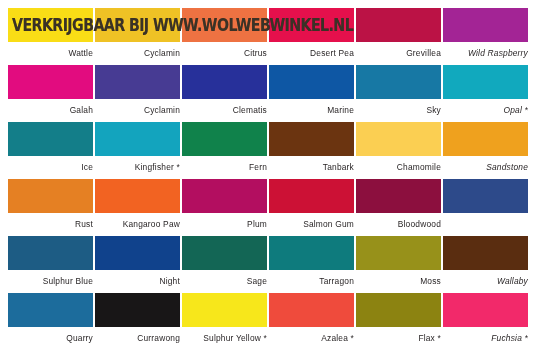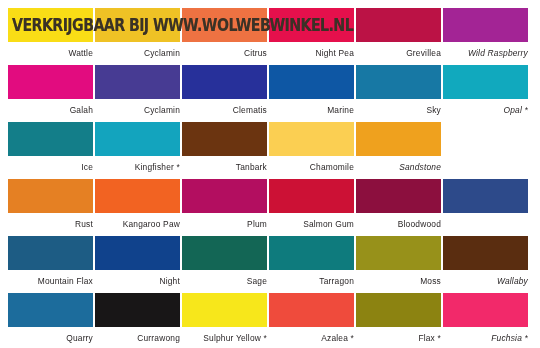--- a/index.html
+++ b/index.html
@@ -81,21 +81,21 @@
     <div class="cell">
       <div class="swatch" style="background-color: rgb(239, 194, 37);"></div>
       <div class="label">Cyclamin</div>
     </div>
     <div class="cell">
       <div class="swatch" style="background-color: rgb(238, 114, 66);"></div>
       <div class="label">Citrus</div>
     </div>
     <div class="cell">
       <div class="swatch" style="background-color: rgb(229, 16, 76);"></div>
-      <div class="label">Night Pea</div>
+      <div class="label">Desert Pea</div>
     </div>
     <div class="cell">
       <div class="swatch" style="background-color: rgb(187, 18, 69);"></div>
       <div class="label">Grevillea</div>
     </div>
     <div class="cell">
       <div class="swatch" style="background-color: rgb(163, 36, 149);"></div>
       <div class="label">Wild Raspberry</div>
     </div>
   </div>
@@ -130,20 +130,24 @@
   <div class="row">
     <div class="cell">
       <div class="swatch" style="background-color: rgb(19, 126, 137);"></div>
       <div class="label">Ice</div>
     </div>
     <div class="cell">
       <div class="swatch" style="background-color: rgb(19, 164, 190);"></div>
       <div class="label">Kingfisher *</div>
     </div>
     <div class="cell">
+      <div class="swatch" style="background-color: rgb(16, 130, 75);"></div>
+      <div class="label">Fern</div>
+    </div>
+    <div class="cell">
       <div class="swatch" style="background-color: rgb(107, 52, 16);"></div>
       <div class="label">Tanbark</div>
     </div>
     <div class="cell">
       <div class="swatch" style="background-color: rgb(251, 207, 82);"></div>
       <div class="label">Chamomile</div>
     </div>
     <div class="cell">
       <div class="swatch" style="background-color: rgb(239, 161, 30);"></div>
       <div class="label">Sandstone</div>
@@ -172,21 +176,21 @@
       <div class="label">Bloodwood</div>
     </div>
     <div class="cell">
       <div class="swatch" style="background-color: rgb(45, 74, 138);"></div>
     </div>
   </div>
 
   <div class="row">
     <div class="cell">
       <div class="swatch" style="background-color: rgb(29, 92, 132);"></div>
-      <div class="label">Mountain Flax</div>
+      <div class="label">Sulphur Blue</div>
     </div>
     <div class="cell">
       <div class="swatch" style="background-color: rgb(16, 66, 140);"></div>
       <div class="label">Night</div>
     </div>
     <div class="cell">
       <div class="swatch" style="background-color: rgb(19, 102, 85);"></div>
       <div class="label">Sage</div>
     </div>
     <div class="cell">

